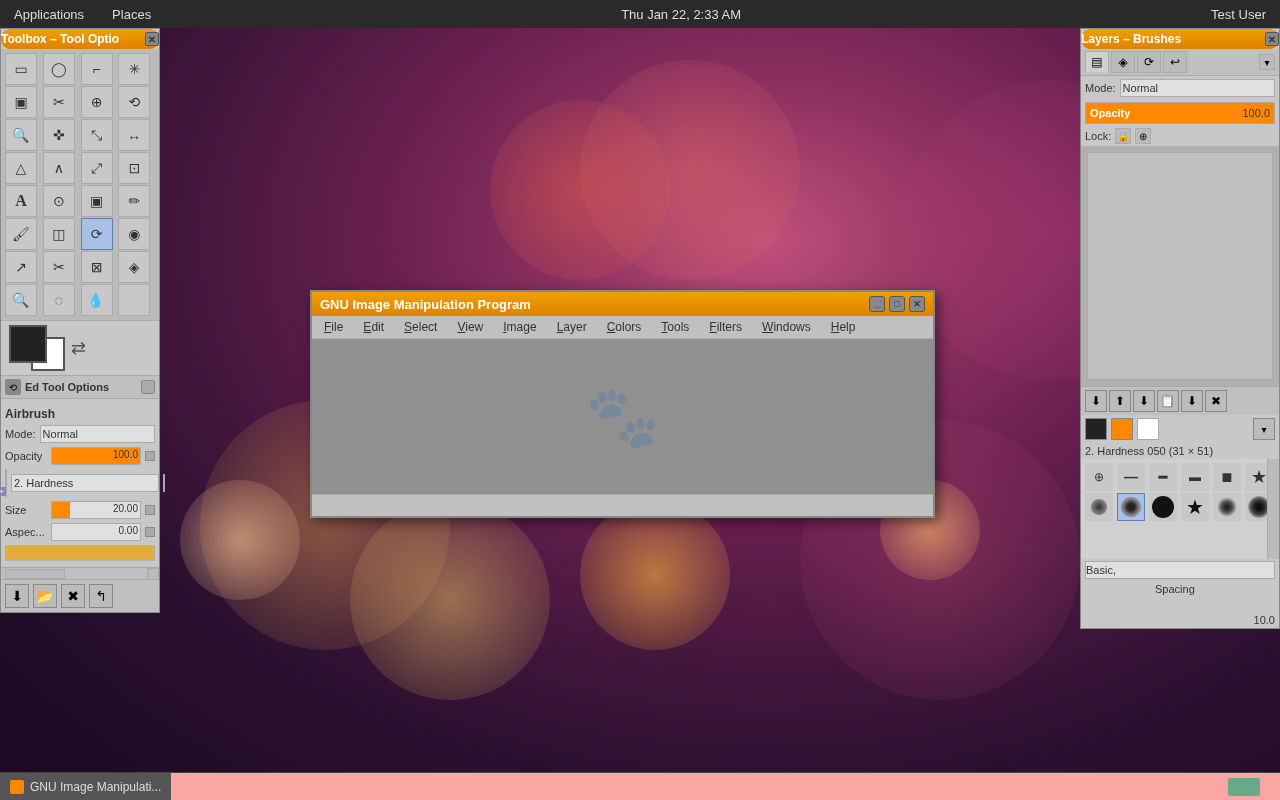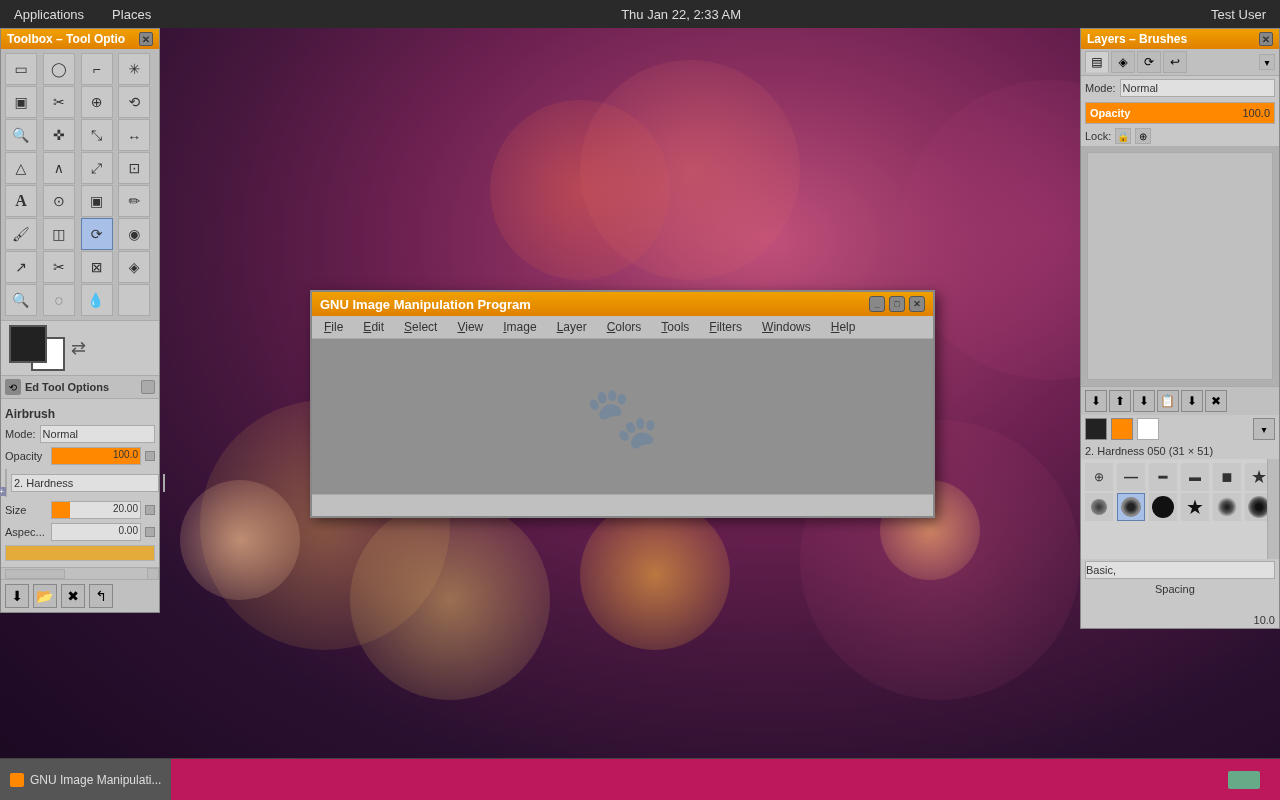--- a/index.html
+++ b/index.html
@@ -47,22 +47,22 @@
     #topbar-right {
       padding: 4px 14px;
       font-size: 13px;
       color: #ddd;
     }
 
     
     #taskbar {
       position: absolute;
       bottom: 0; left: 0; right: 0;
-      height: 42px;
-      background: #be185d;
+      height: 28px;
+      background: #fca5a5;
       display: flex;
       align-items: center;
       z-index: 100;
       color: #ddd;
       border-top: 1px solid #444;
     }
     .taskbar-item {
       display: flex;
       align-items: center;
       padding: 4px 10px;
@@ -90,27 +90,28 @@
       width: 160px;
       background: #c8c8c8;
       border: 1px solid #888;
       z-index: 50;
       display: flex;
       flex-direction: column;
     }
     .panel-titlebar {
       background: linear-gradient(to bottom, #f0a000, #e08000);
       color: white;
-      padding: 3px 6px;
+      padding: 3px 0;
       display: flex;
       justify-content: space-between;
       align-items: flex-end;
       font-size: 12px;
       font-weight: bold;
       cursor: move;
+      border-radius: 9px;
     }
     .panel-close {
       width: 14px; height: 14px;
       background: #888;
       border: 1px solid #555;
       display: flex; align-items: center; justify-content: center;
       font-size: 10px; cursor: pointer; color: #333; border-radius: 2px;
     }
 
     

